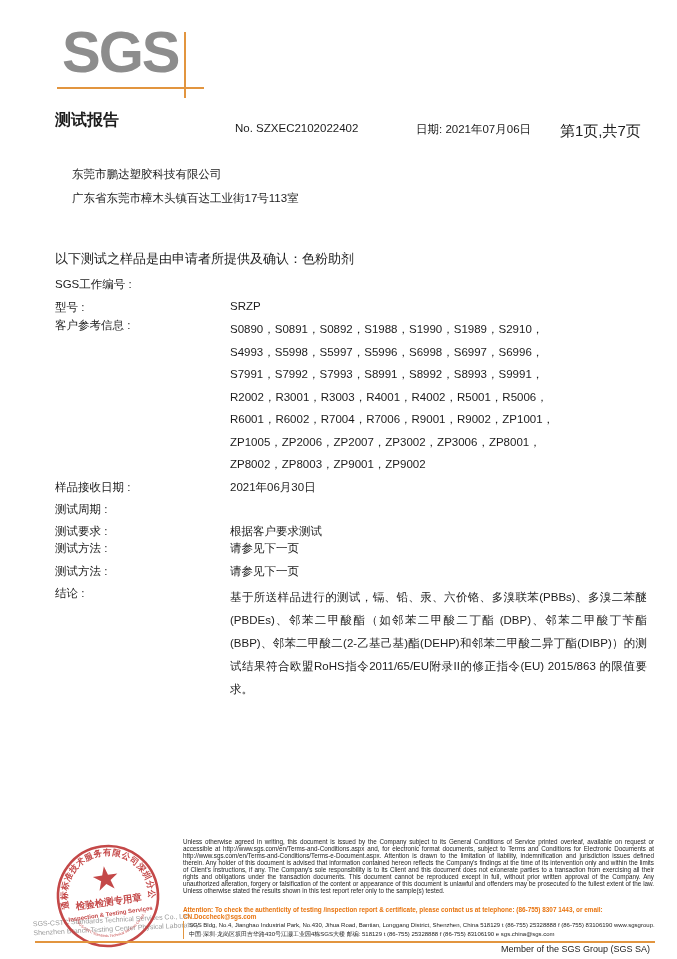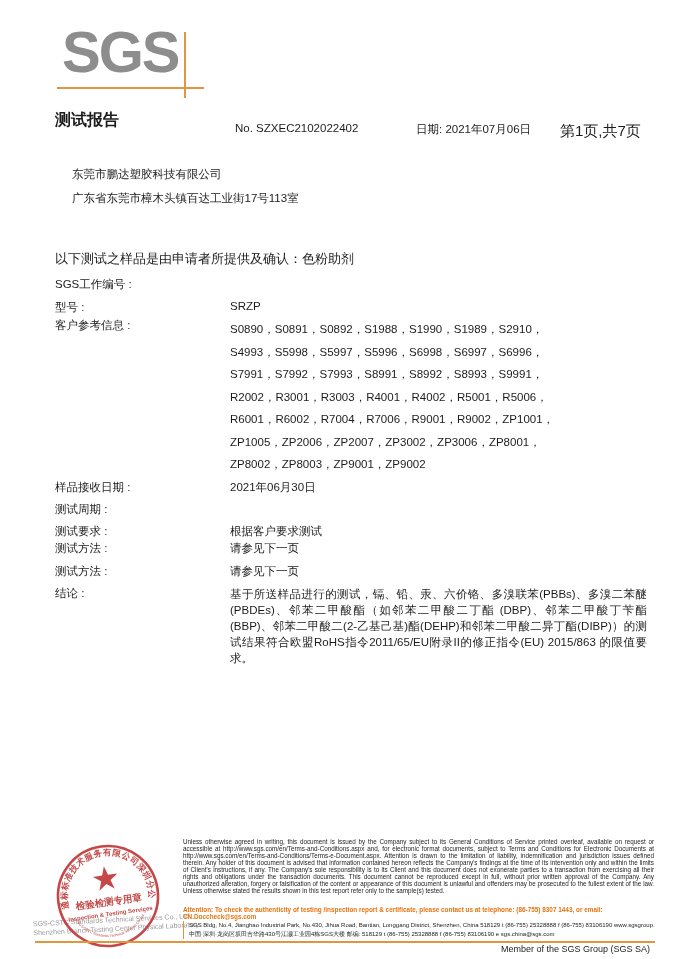--- a/index.html
+++ b/index.html
@@ -37,21 +37,21 @@
   .field-value { flex:1; }
   .row-job      { height:23px; }
   .row-model    { height:18px; }
   .row-ref      { margin-bottom:4px; }
   .row-ref .ref-line { line-height:22.5px; }
   .row-received { height:22px; }
   .row-period   { height:21px; }
   .row-req      { height:18px;align-items:center; }
   .row-method   { height:23px; }
   .row-result   { height:22px; }
-  .row-conclusion .field-value { line-height:16px; text-align:justify; }
+  .row-conclusion .field-value { line-height:23px; text-align:justify; }
 
   
   .seal-caption {
     position:absolute; left:33px; top:915px; font-size:7px; line-height:9px;
     color:#9a9a9a; transform:rotate(-3deg); white-space:nowrap;
   }
   .seal { position:absolute; left:46px; top:839px; width:124px; height:114px; transform:rotate(-8deg); opacity:0.93; }
   .legal {
     position:absolute; left:183px; top:838px; width:471px;
     font-size:6.3px; line-height:7px; text-align:justify; color:#1c1c1c;

